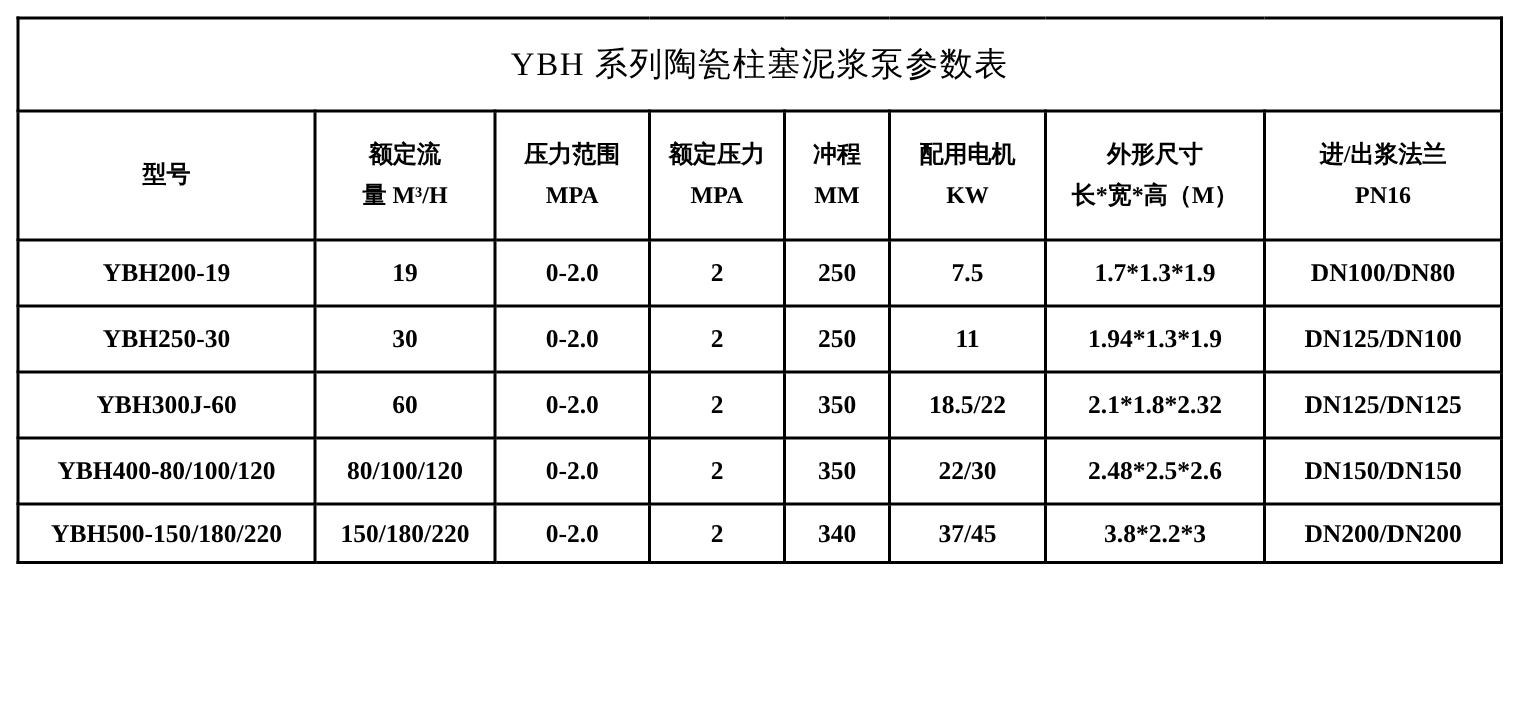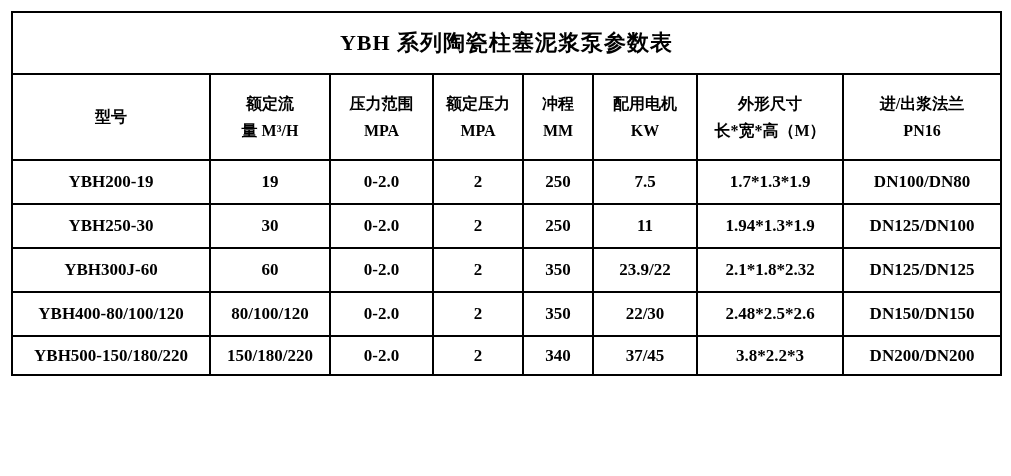--- a/index.html
+++ b/index.html
@@ -1,20 +1,20 @@
 <!DOCTYPE html>
 <html><head>
 <meta charset="utf-8">
 <style>
   html,body{margin:0;padding:0;background:#ffffff;}
   body{font-family:"Liberation Serif","DejaVu Serif",serif;color:#000;}
   .page{width:1011px;height:476px;box-sizing:border-box;padding:11px;background:#ffffff;overflow:hidden;}
   table.param-table{border-collapse:collapse;table-layout:fixed;width:989px;}
   th,td{border:2px solid #000;text-align:center;vertical-align:middle;font-weight:bold;padding:0 2px;overflow:hidden;}
-  .title-cell{font-size:22px;height:60px;letter-spacing:1px;font-weight:bold;}
+  .title-cell{font-size:22px;height:60px;letter-spacing:1px;font-weight:normal;}
   .header-row th{font-size:16px;height:84px;font-weight:bold;}
   .h-line{line-height:1.7;}
   .h-line:empty{display:none;}
   tbody td{font-size:17px;}
   tbody tr{height:44px;}
   tbody tr:nth-child(1){height:44px;}
   tbody tr:nth-child(5){height:39px;}
   tbody tr:nth-child(6){height:48px;}
   tbody tr:nth-child(7){height:32px;}
 </style>
@@ -92,21 +92,21 @@
         <td>11</td>
         <td>1.94*1.3*1.9</td>
         <td>DN125/DN100</td>
       </tr>
       <tr>
         <td>YBH300J-60</td>
         <td>60</td>
         <td>0-2.0</td>
         <td>2</td>
         <td>350</td>
-        <td>23.9/22</td>
+        <td>18.5/22</td>
         <td>2.1*1.8*2.32</td>
         <td>DN125/DN125</td>
       </tr>
       <tr>
         <td>YBH400-80/100/120</td>
         <td>80/100/120</td>
         <td>0-2.0</td>
         <td>2</td>
         <td>350</td>
         <td>22/30</td>

